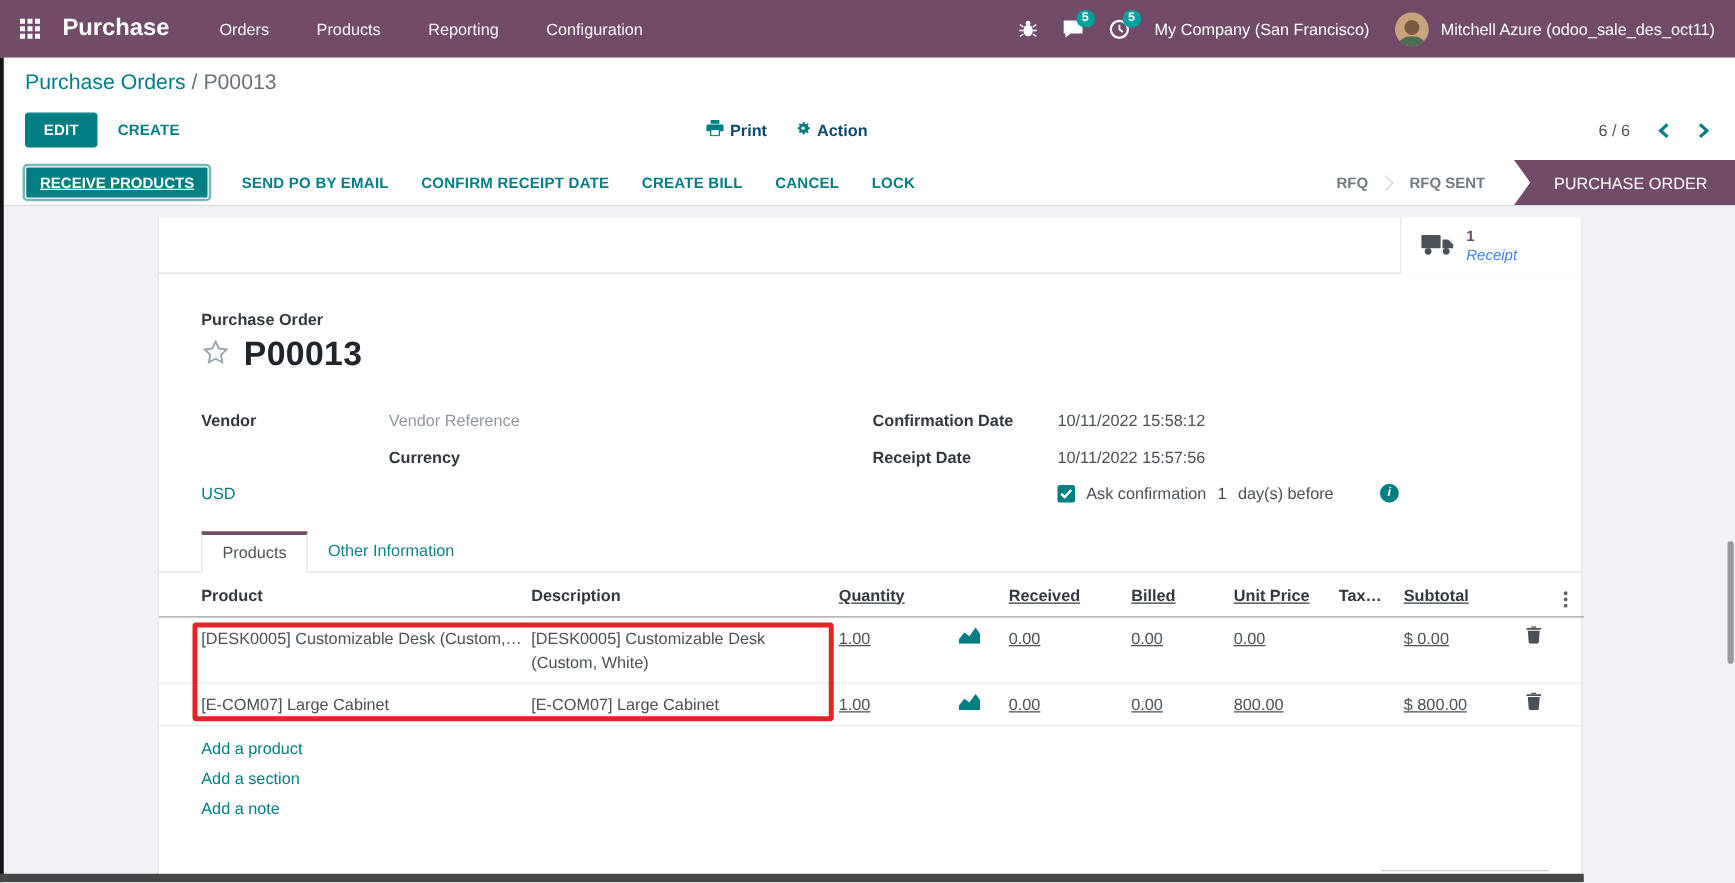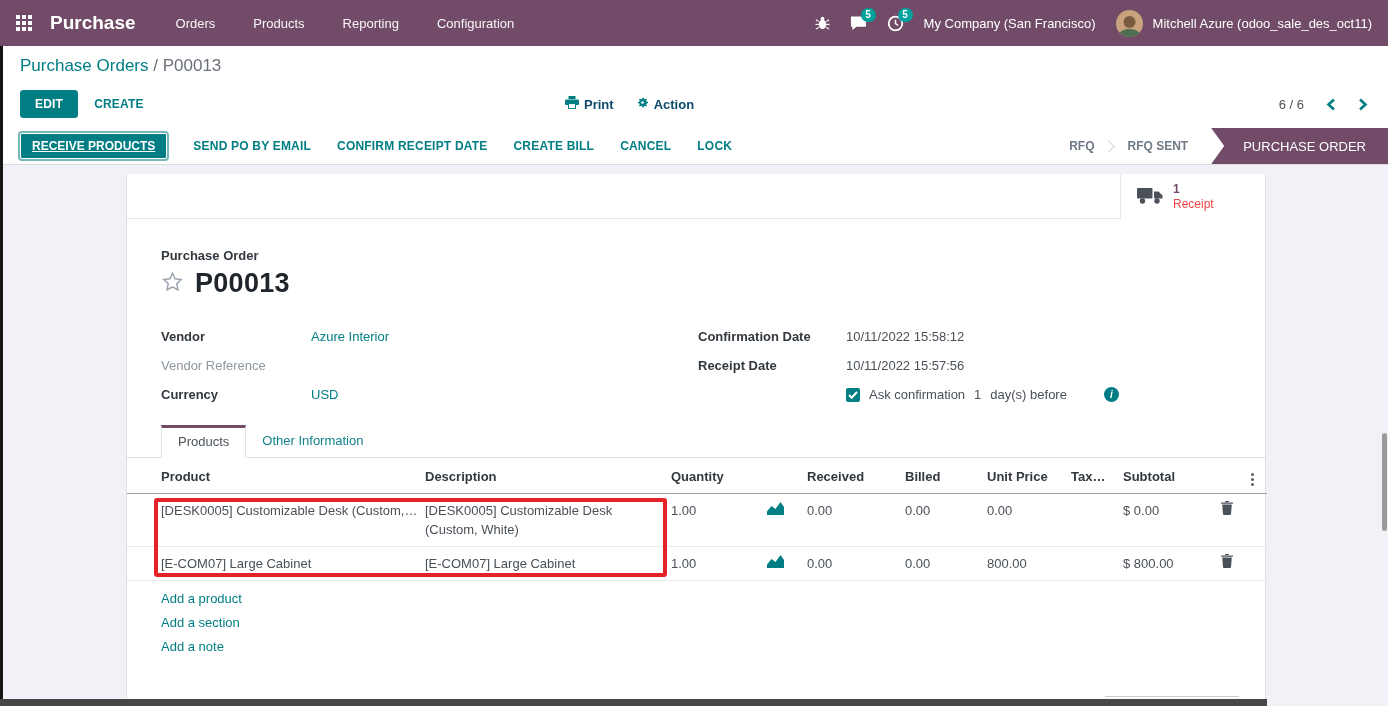--- a/index.html
+++ b/index.html
@@ -63,21 +63,21 @@
   
   .content { position:relative; height:537px; }
   .sheet { position:relative; margin-left:126px; margin-top:9px; width:1140px; height:528px;
            background:#fff; border-left:1px solid #dde0e4; border-right:1px solid #dde0e4; }
   .btn-box { position:relative; height:45px; border-bottom:1px solid #e3e6ea; }
   .smart-btn { position:absolute; right:0; top:0; height:45px; width:145px;
                border-left:1px solid #e3e6ea; display:flex; align-items:center; gap:9px;
                padding-left:16px; cursor:pointer; background:#fff; }
   .smart-txt { display:flex; flex-direction:column; line-height:15px; font-size:12px; }
   .smart-val { color:#714B67; font-weight:bold; }
-  .smart-lbl { color:#ef4444; }
+  .smart-lbl { color:#3b82f6;font-style:italic; }
 
   .title-block { padding:29px 24px 0 34px; }
   .o-label { font-weight:bold; color:#32383f; font-size:13px; }
   .muted-label { color:#8e97a0; font-size:13px; }
   .title-row { display:flex; align-items:center; gap:11px; margin-top:5px; }
   .record-title { font-size:27px; font-weight:bold; color:#20252c; letter-spacing:.3px; }
 
   .fields { display:grid; grid-template-columns:537px 1fr; padding:30px 24px 0 34px; }
   .fgroup { display:grid; grid-template-columns:150px 1fr; row-gap:14px; align-items:center; align-content:start; }
   .fgroup.right { grid-template-columns:148px 1fr; }
@@ -98,21 +98,21 @@
 
   table.lines { width:100%; border-collapse:collapse; table-layout:fixed; }
   table.lines th { font-weight:bold; color:#32383f; font-size:13px; padding:6px 8px 5px 8px;
                    border-bottom:1px solid #9aa0a6; text-align:left; white-space:nowrap;
                    overflow:hidden; }
   table.lines td { font-size:13px; color:#495057; padding:7px 8px; vertical-align:top;
                    line-height:19px; }
   table.lines tbody tr { border-bottom:1px solid #e9ecef; }
   .col-product  { padding-left:34px !important; }
   .cell-clip { white-space:nowrap; overflow:hidden; }
-  .num { text-align:left; }
+  .num { text-align:left;text-decoration:underline; }
   .dots-v { display:inline-flex; flex-direction:column; gap:2px; cursor:pointer; padding:2px; }
   .dots-v i { width:3px; height:3px; background:#5b6167; border-radius:50%; display:block; }
 
   .add-links { display:flex; gap:9px; padding:10px 24px 0 34px;flex-direction:column; }
   .add-links span { color:#017E84; cursor:pointer; }
 
   .total-wrap { display:flex; justify-content:flex-end; padding-right:26px; margin-top:42px; }
   .total-inner { width:134px; border-top:1px solid #c8cdd3; padding-top:9px; display:flex;
                  justify-content:space-between; align-items:baseline; }
   .total-label { font-weight:bold; color:#2e3338; font-size:13px; }
@@ -272,21 +272,20 @@
           <span><svg width="23" height="22" viewBox="0 0 24 24" fill="none" stroke="#98a2ad" stroke-width="1.6">
                 <path d="M12 2.5l2.9 6 6.6.9-4.8 4.6 1.2 6.5L12 17.4l-5.9 3.1 1.2-6.5L2.5 9.4l6.6-.9z"></path>
               </svg></span>
           <span class="record-title">P00013</span>
         </div>
       </div>
 
       <div class="fields">
         <div class="fgroup">
           <span class="o-label">Vendor</span>
-          <span class="link-val">Azure Interior</span>
           <span class="muted-label">Vendor Reference</span>
           <span class="txt-val"></span>
           <span class="o-label">Currency</span>
           <span class="link-val">USD</span>
         </div>
         <div class="fgroup right">
           <span class="o-label">Confirmation Date</span>
           <span class="txt-val">10/11/2022 15:58:12</span>
           <span class="o-label">Receipt Date</span>
           <span class="txt-val">10/11/2022 15:57:56</span>

